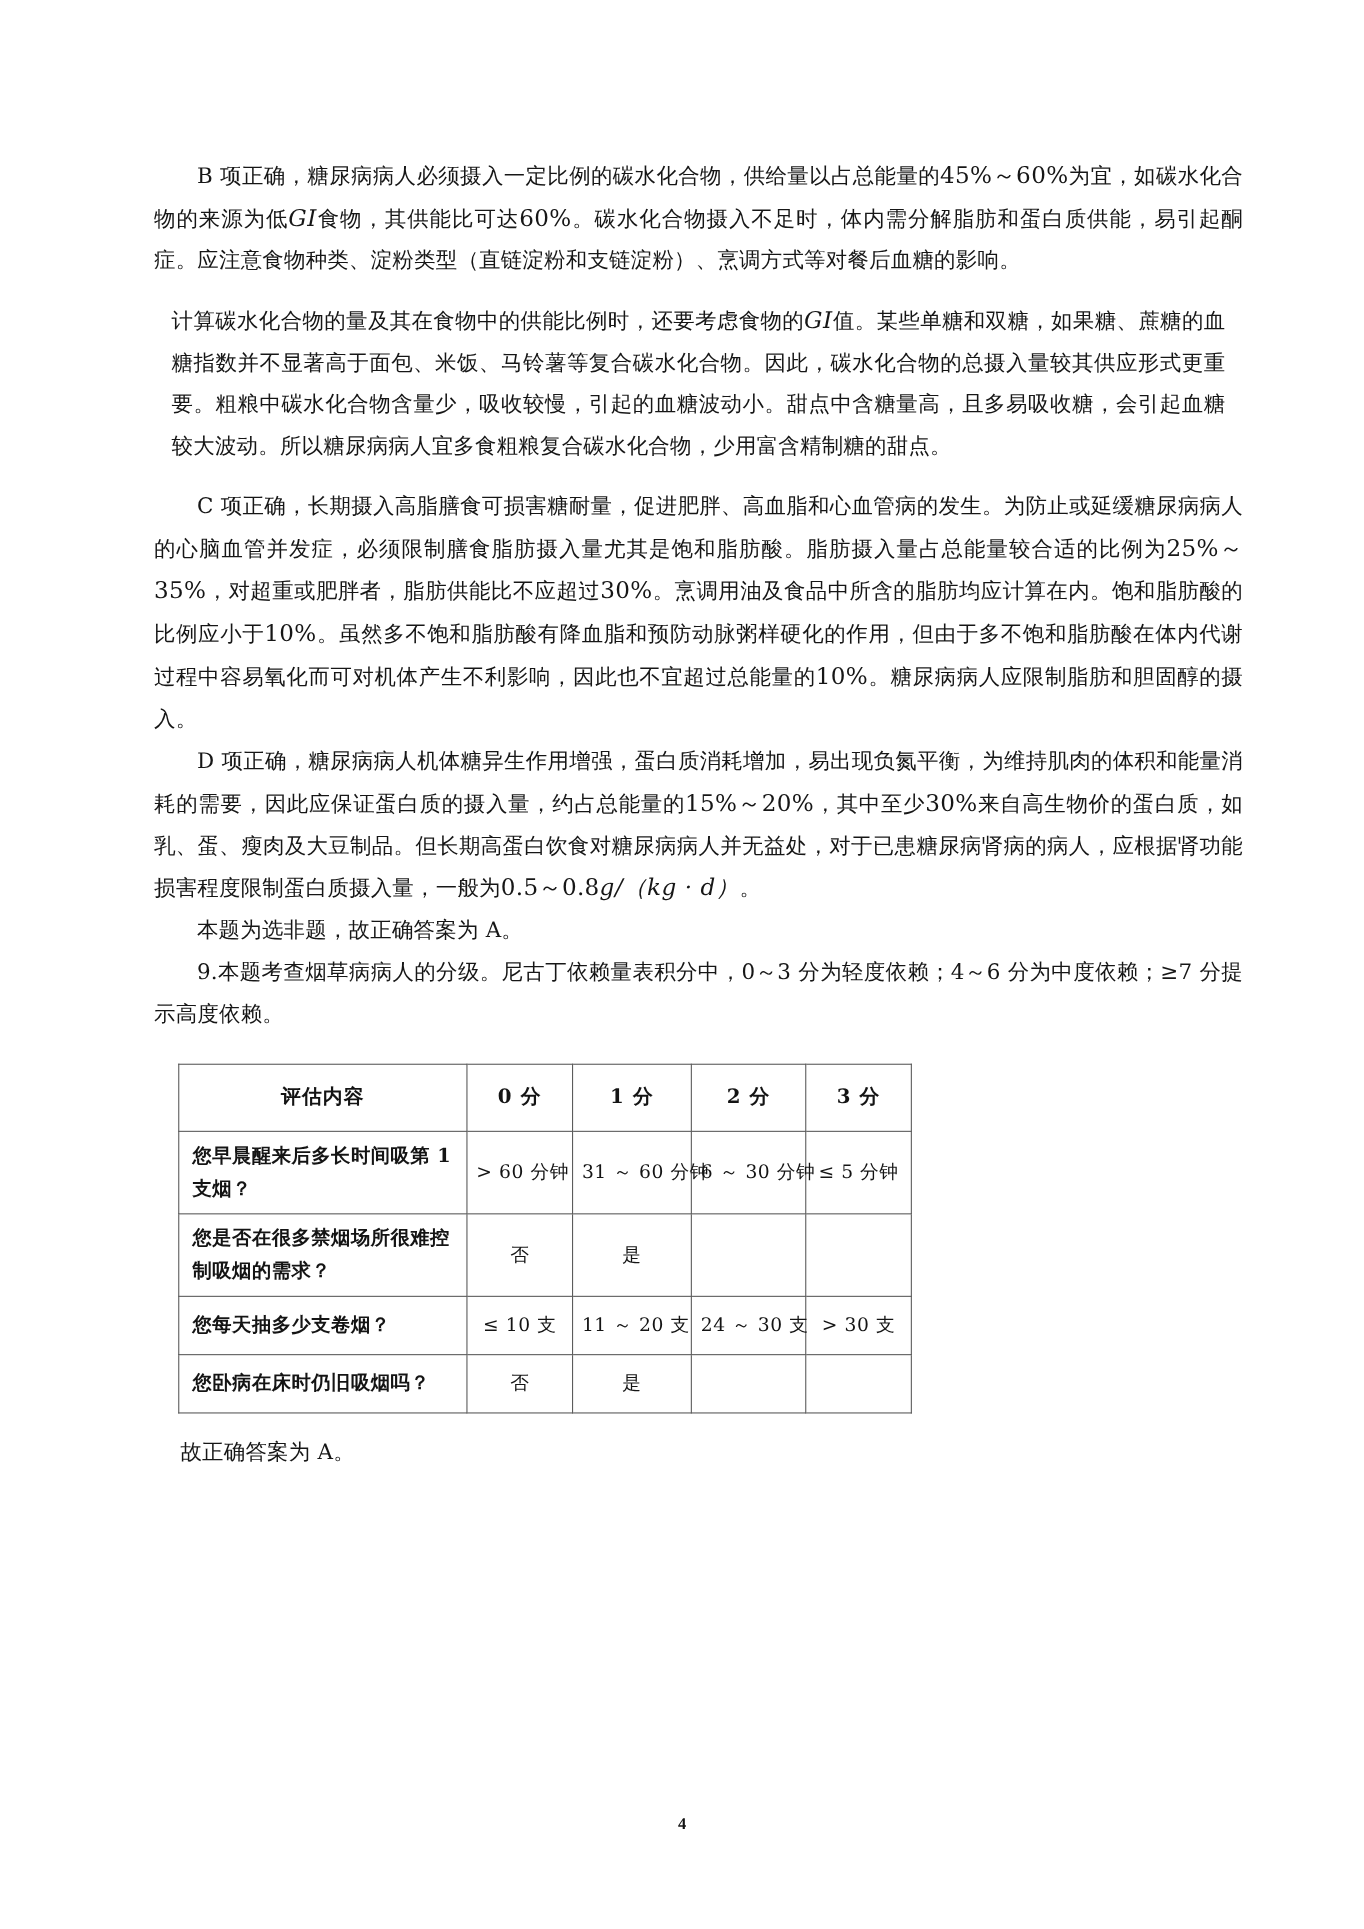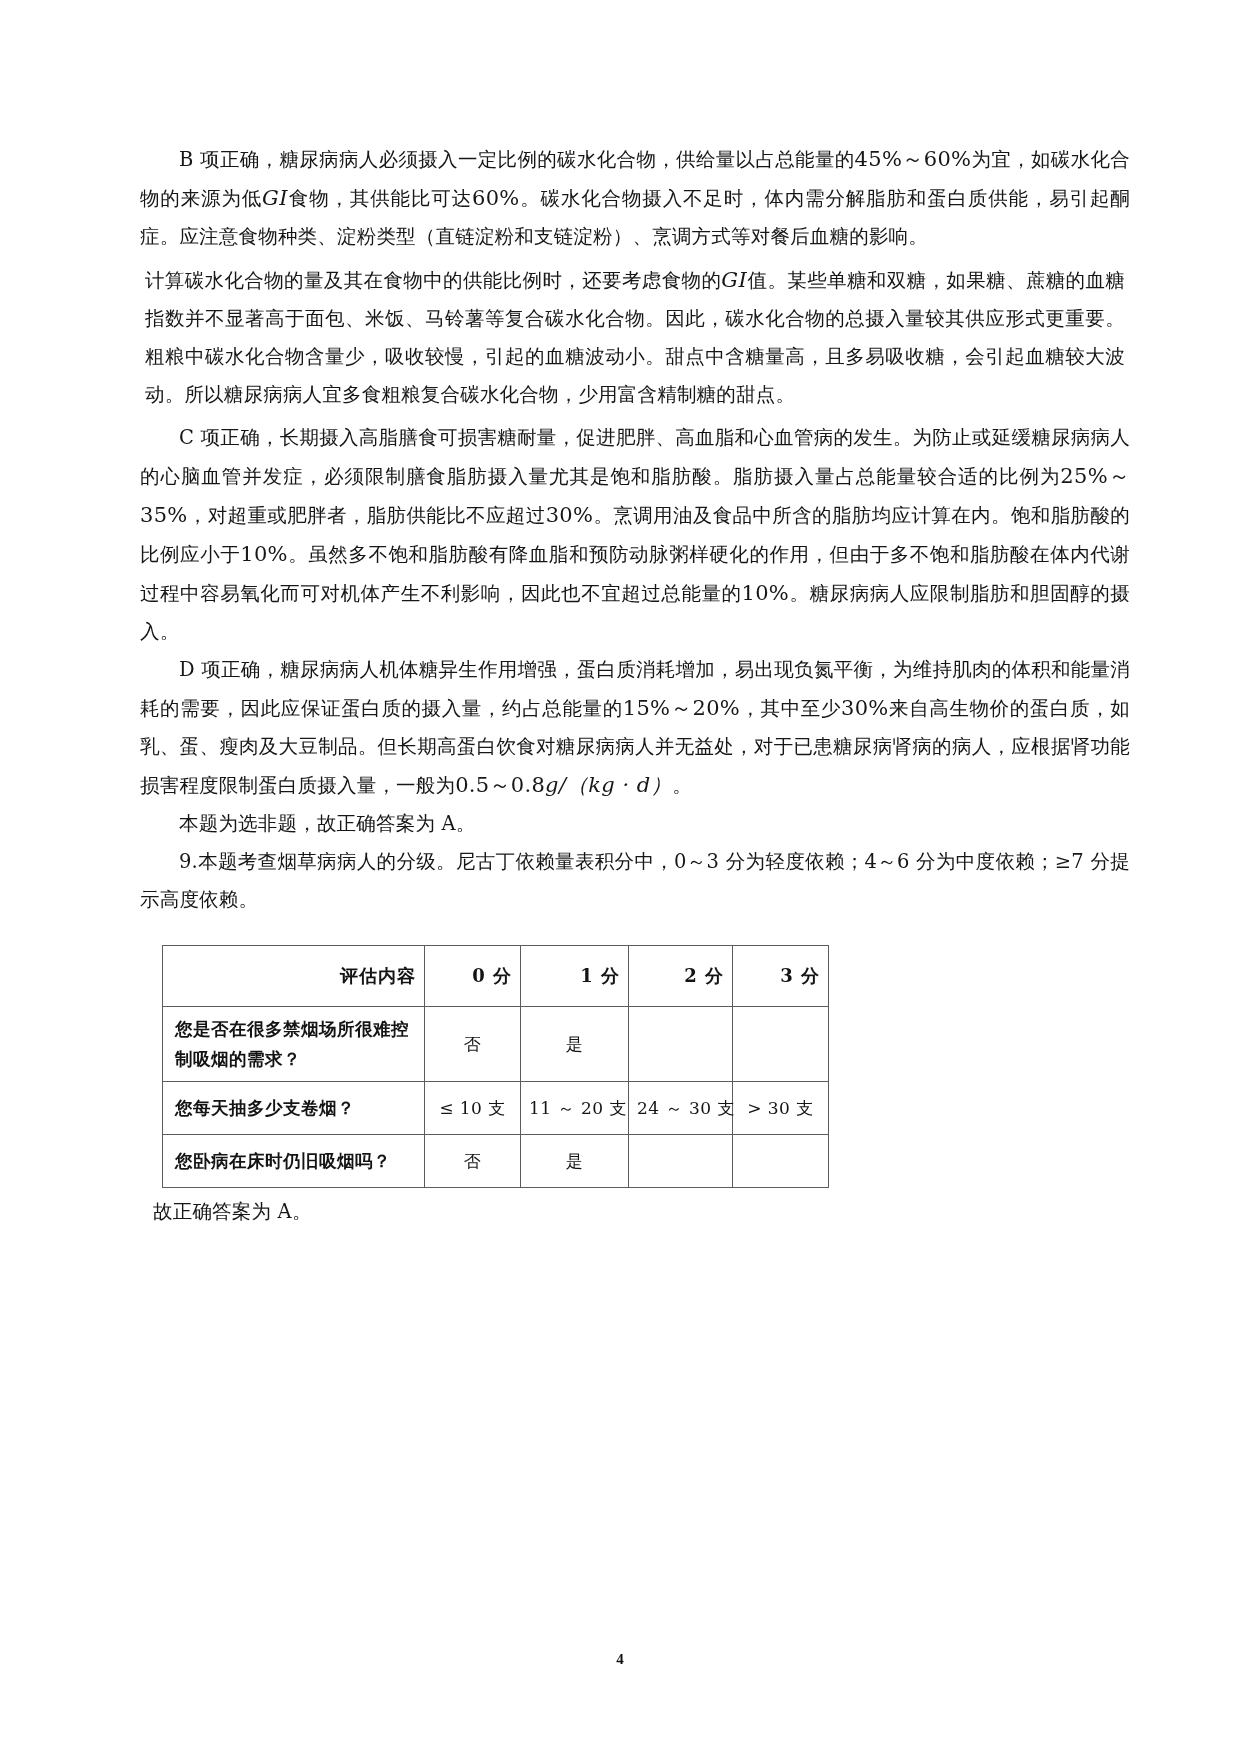--- a/index.html
+++ b/index.html
@@ -30,21 +30,21 @@
     letter-spacing: 0.2px;
     color: #161616;
   }
   p.para {
     margin: 0;
     text-indent: 2em;
     text-align: justify;
     text-justify: inter-ideograph;
   }
   p.noindent {
-    margin: 5px;
+    margin: 16px;
     text-indent: 0;
   }
   .mathit {
     font-family: "DejaVu Serif", "Liberation Serif", serif;
     font-style: italic;
     font-size: 21px;
     letter-spacing: 0.5px;
   }
   .num {
     font-family: "DejaVu Serif", "Liberation Serif", serif;
@@ -64,21 +64,21 @@
     color: #141414;
   }
   table.assess th,
   table.assess td {
     border: 1.5px solid #5c5c5c;
     padding: 7px 8px;
     vertical-align: middle;
     font-weight: normal;
   }
   table.assess th {
-    text-align: right;
+    text-align: center;
     font-weight: bold;
     font-size: 18px;
     padding: 11px 8px;
     letter-spacing: 1px;
   }
   table.assess td.q {
     text-align: left;
     font-weight: bold;
     line-height: 30px;
     letter-spacing: 0.5px;
@@ -144,20 +144,27 @@
           <tr id="thead-row">
               <th>评估内容</th>
               <th>0 分</th>
               <th>1 分</th>
               <th>2 分</th>
               <th>3 分</th>
             </tr>
         </thead>
         <tbody id="tbody-rows">
             <tr>
+              <td class="q">您早晨醒来后多长时间吸第 1 支烟？</td>
+              <td class="v">&gt; 60 分钟</td>
+              <td class="v">31 ～ 60 分钟</td>
+              <td class="v">6 ～ 30 分钟</td>
+              <td class="v">≤ 5 分钟</td>
+            </tr>
+            <tr>
               <td class="q">您是否在很多禁烟场所很难控制吸烟的需求？</td>
               <td class="v">否</td>
               <td class="v">是</td>
               <td class="v"></td>
               <td class="v"></td>
             </tr>
             <tr>
               <td class="q">您每天抽多少支卷烟？</td>
               <td class="v">≤ 10 支</td>
               <td class="v">11 ～ 20 支</td>

